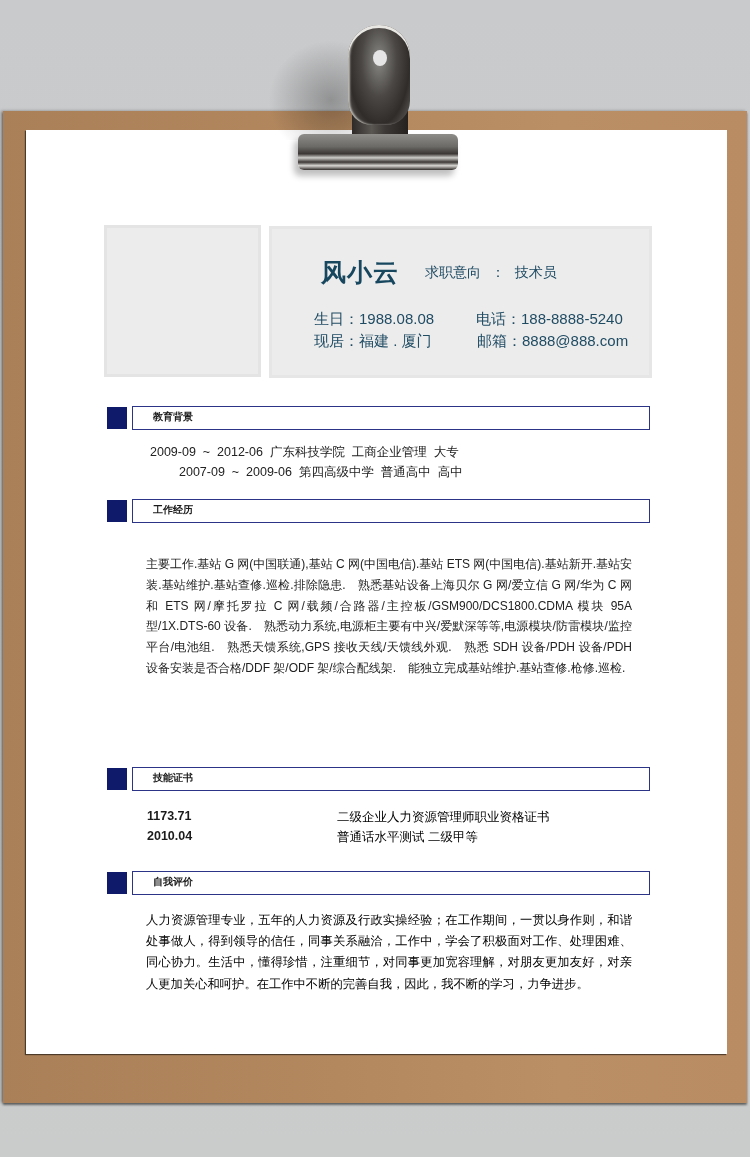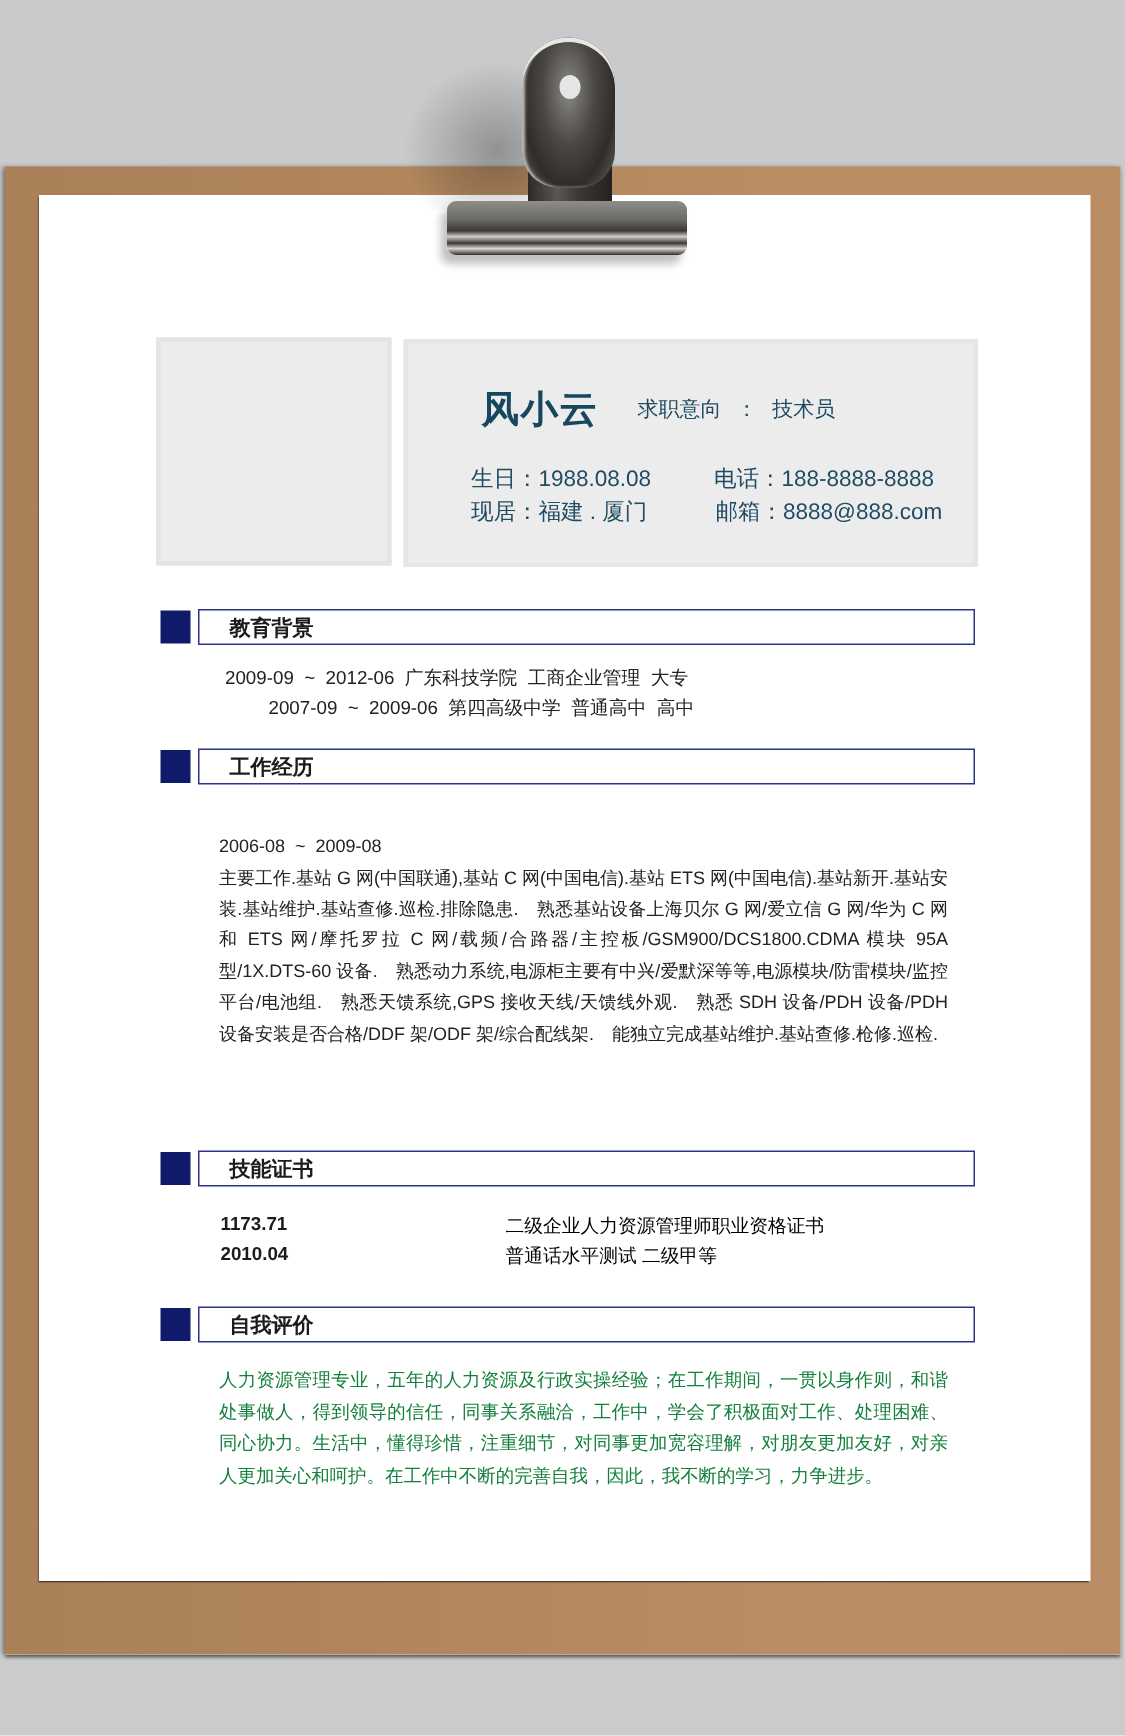--- a/index.html
+++ b/index.html
@@ -72,28 +72,28 @@
     
     .sec-square {
       position: absolute; left: 107px; width: 20px; height: 22px; background: #0f1a6b;
     }
     .sec-box {
       position: absolute; left: 132px; width: 518px; height: 24px;
       border: 1.5px solid #2b3487; background: #fff;
     }
     .sec-title {
       position: absolute; left: 20px; top: 3px;
-      font-size: 14px; font-weight: bold; color: #1b1b1b;
+      font-size: 10px; font-weight: bold; color: #1b1b1b;
     }
     .edu-row { position: absolute; left: 150px; font-size: 12.5px; color: #222; white-space: pre; }
     .work-body { position: absolute; left: 146px; top: 554px; width: 486px; font-size: 12px; color: #222; line-height: 20.8px; text-align: justify; }
     .work-date { display: block; white-space: pre; }
     .cert-date { position: absolute; left: 147px; font-size: 12.5px; font-weight: bold; color: #1b1b1b; }
     .cert-name { position: absolute; left: 337px; font-size: 12.5px; color: #000000; }
-    .eval-body { position: absolute; left: 146px; top: 910px; width: 486px; font-size: 12.3px; color: #15803d; line-height: 21.2px; text-align: justify; }
+    .eval-body { position: absolute; left: 146px; top: 910px; width: 486px; font-size: 12.3px; color: #000000; line-height: 21.2px; text-align: justify; }
   </style>
 </head>
 <body>
 
 <div class="board"></div>
 <div class="paper"></div>
 
 <div class="clip-shadow"></div>
 <div class="clip-neck"></div>
 <div class="clip-ring"></div>
@@ -107,42 +107,41 @@
 <div class="intent">
   <span>求职意向</span>
   <span>：</span>
   <span>技术员</span>
 </div>
 
 <div class="meta" style="left:314px; top:310px;">
   <span>生日：</span><span>1988.08.08</span>
 </div>
 <div class="meta" style="left:476px; top:310px;">
-  <span>电话：</span><span>188-8888-8888</span>
+  <span>电话：</span><span>188-8888-5240</span>
 </div>
 <div class="meta" style="left:314px; top:332px;">
   <span>现居：</span><span>福建 . 厦门</span>
 </div>
 <div class="meta" style="left:477px; top:332px;">
   <span>邮箱：</span><span>8888@888.com</span>
 </div>
 
 <div class="sec-square" style="top:407px;"></div>
 <div class="sec-box" style="top:406px;">
   <span class="sec-title">教育背景</span>
 </div>
 <div class="edu-row" style="top:444px;">2009-09  ~  2012-06  广东科技学院  工商企业管理  大专</div>
 <div class="edu-row" style="top:464px;margin-left:29px;">2007-09  ~  2009-06  第四高级中学  普通高中  高中</div>
 
 <div class="sec-square" style="top:500px;"></div>
 <div class="sec-box" style="top:499px;">
   <span class="sec-title">工作经历</span>
 </div>
 <div class="work-body">
-  <span class="work-date">2006-08  ~  2009-08</span>
   <span>主要工作.基站 G 网(中国联通),基站 C 网(中国电信).基站 ETS 网(中国电信).基站新开.基站安装.基站维护.基站查修.巡检.排除隐患.　熟悉基站设备上海贝尔 G 网/爱立信 G 网/华为 C 网和 ETS 网/摩托罗拉 C 网/载频/合路器/主控板/GSM900/DCS1800.CDMA 模块 95A 型/1X.DTS-60 设备.　熟悉动力系统,电源柜主要有中兴/爱默深等等,电源模块/防雷模块/监控平台/电池组.　熟悉天馈系统,GPS 接收天线/天馈线外观.　熟悉 SDH 设备/PDH 设备/PDH 设备安装是否合格/DDF 架/ODF 架/综合配线架.　能独立完成基站维护.基站查修.枪修.巡检.</span>
 </div>
 
 <div class="sec-square" style="top:768px;"></div>
 <div class="sec-box" style="top:767px;">
   <span class="sec-title">技能证书</span>
 </div>
 <div class="cert-date" style="top:809px;">1173.71</div>
 <div class="cert-name" style="top:809px;">二级企业人力资源管理师职业资格证书</div>
 <div class="cert-date" style="top:829px;">2010.04</div>

